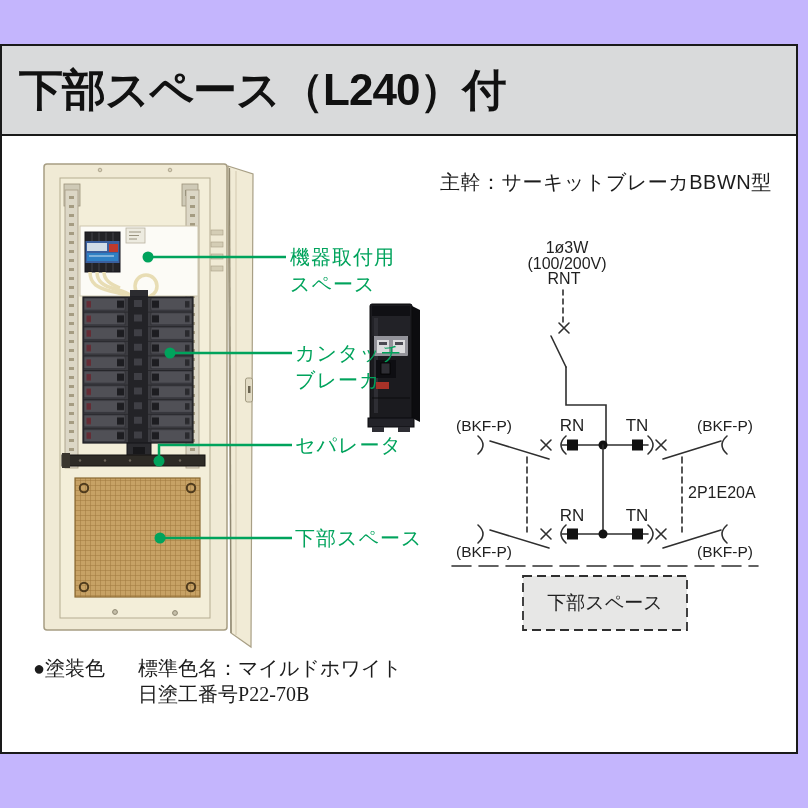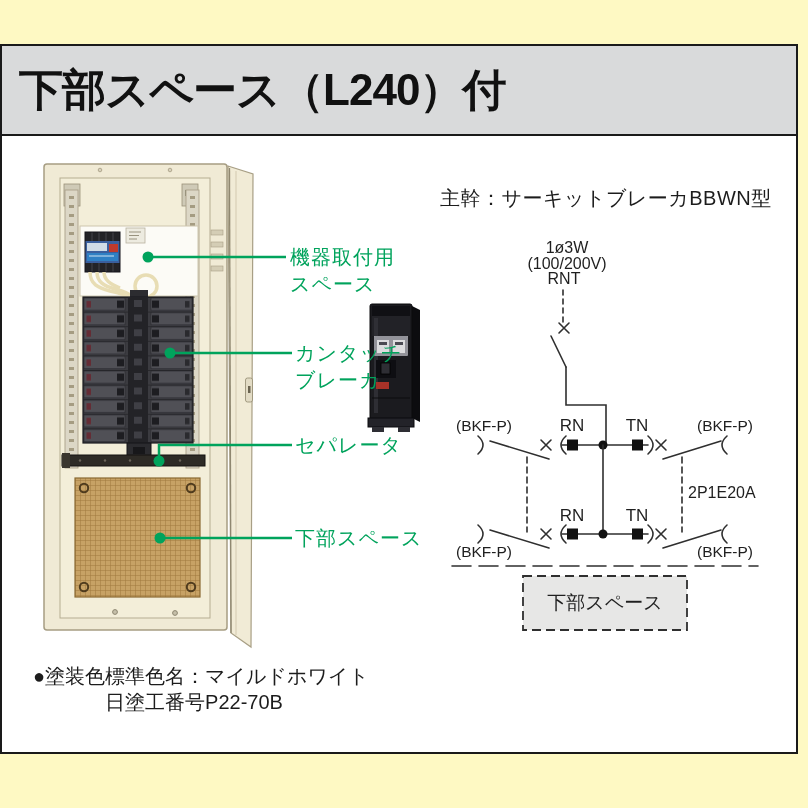--- a/index.html
+++ b/index.html
@@ -1,29 +1,29 @@
 <!DOCTYPE html>
 <html><head>
 <meta charset="utf-8">
 <style>
   html,body{margin:0;padding:0;background:#fff;}
-  .page{position:relative;width:808px;height:808px;background:#fef9c3;overflow:hidden;
+  .page{position:relative;width:808px;height:808px;background:#c4b5fd;overflow:hidden;
         font-family:"Liberation Sans","DejaVu Sans",sans-serif;color:#1c1c1c;}
   .title-band{position:absolute;left:0;top:44px;width:794px;height:88px;
         background:#d9dadb;border:2px solid #1a1a1a;display:flex;align-items:center;}
   .title-band span{font-size:44px;font-weight:bold;letter-spacing:-1px;color:#111;padding-left:17px;white-space:nowrap;}
   .content-box{position:absolute;left:0;top:136px;width:794px;height:616px;
         background:#fff;border:2px solid #1a1a1a;border-top:none;}
   .illus{position:absolute;left:40px;top:160px;}
   .circuit{position:absolute;left:440px;top:165px;}
   .diagram-heading{position:absolute;left:440px;top:167px;width:330px;text-align:center;line-height:1.2;}
   .diagram-heading .sub{font-size:15px;transform:translateX(-22px);}
-  .diagram-heading .main{font-size:20px;margin-top:19px;font-weight:500;letter-spacing:.5px;white-space:nowrap;}
-  .paint-note{position:absolute;left:33px;top:655px;display:flex;font-size:20px;line-height:26px;margin-top:8px;}
-  .paint-note .lines div{white-space:nowrap;}
+  .diagram-heading .main{font-size:20px;margin-top:3px;font-weight:500;letter-spacing:.5px;white-space:nowrap;}
+  .paint-note{position:absolute;left:33px;top:655px;display:flex;gap:33px;font-size:20px;line-height:26px;}
+  .paint-note .lines div{white-space:nowrap;font-family:Liberation Serif, serif;}
   .green-text{fill:#00a35c;font-size:20px;font-weight:500;letter-spacing:1px;
         font-family:"Liberation Sans","DejaVu Sans",sans-serif;}
   .dgtxt{fill:#1f1f1f;font-family:"Liberation Sans","DejaVu Sans",sans-serif;}
   .stroke{stroke:#2f2f2f;stroke-width:1.6;fill:none;stroke-linecap:round;}
 </style>
 </head>
 <body>
 
 <div class="page">
 

